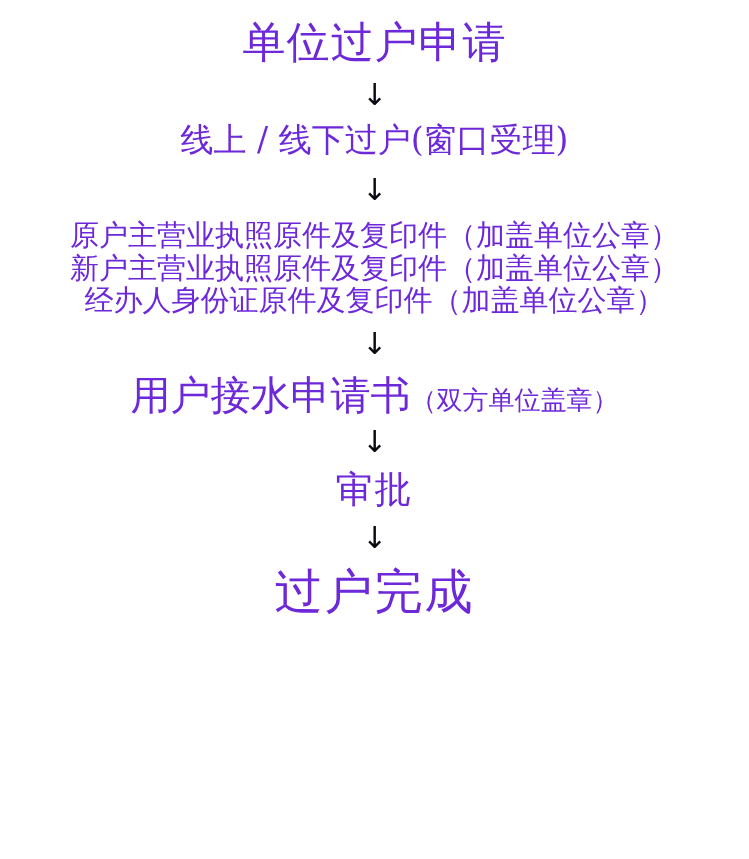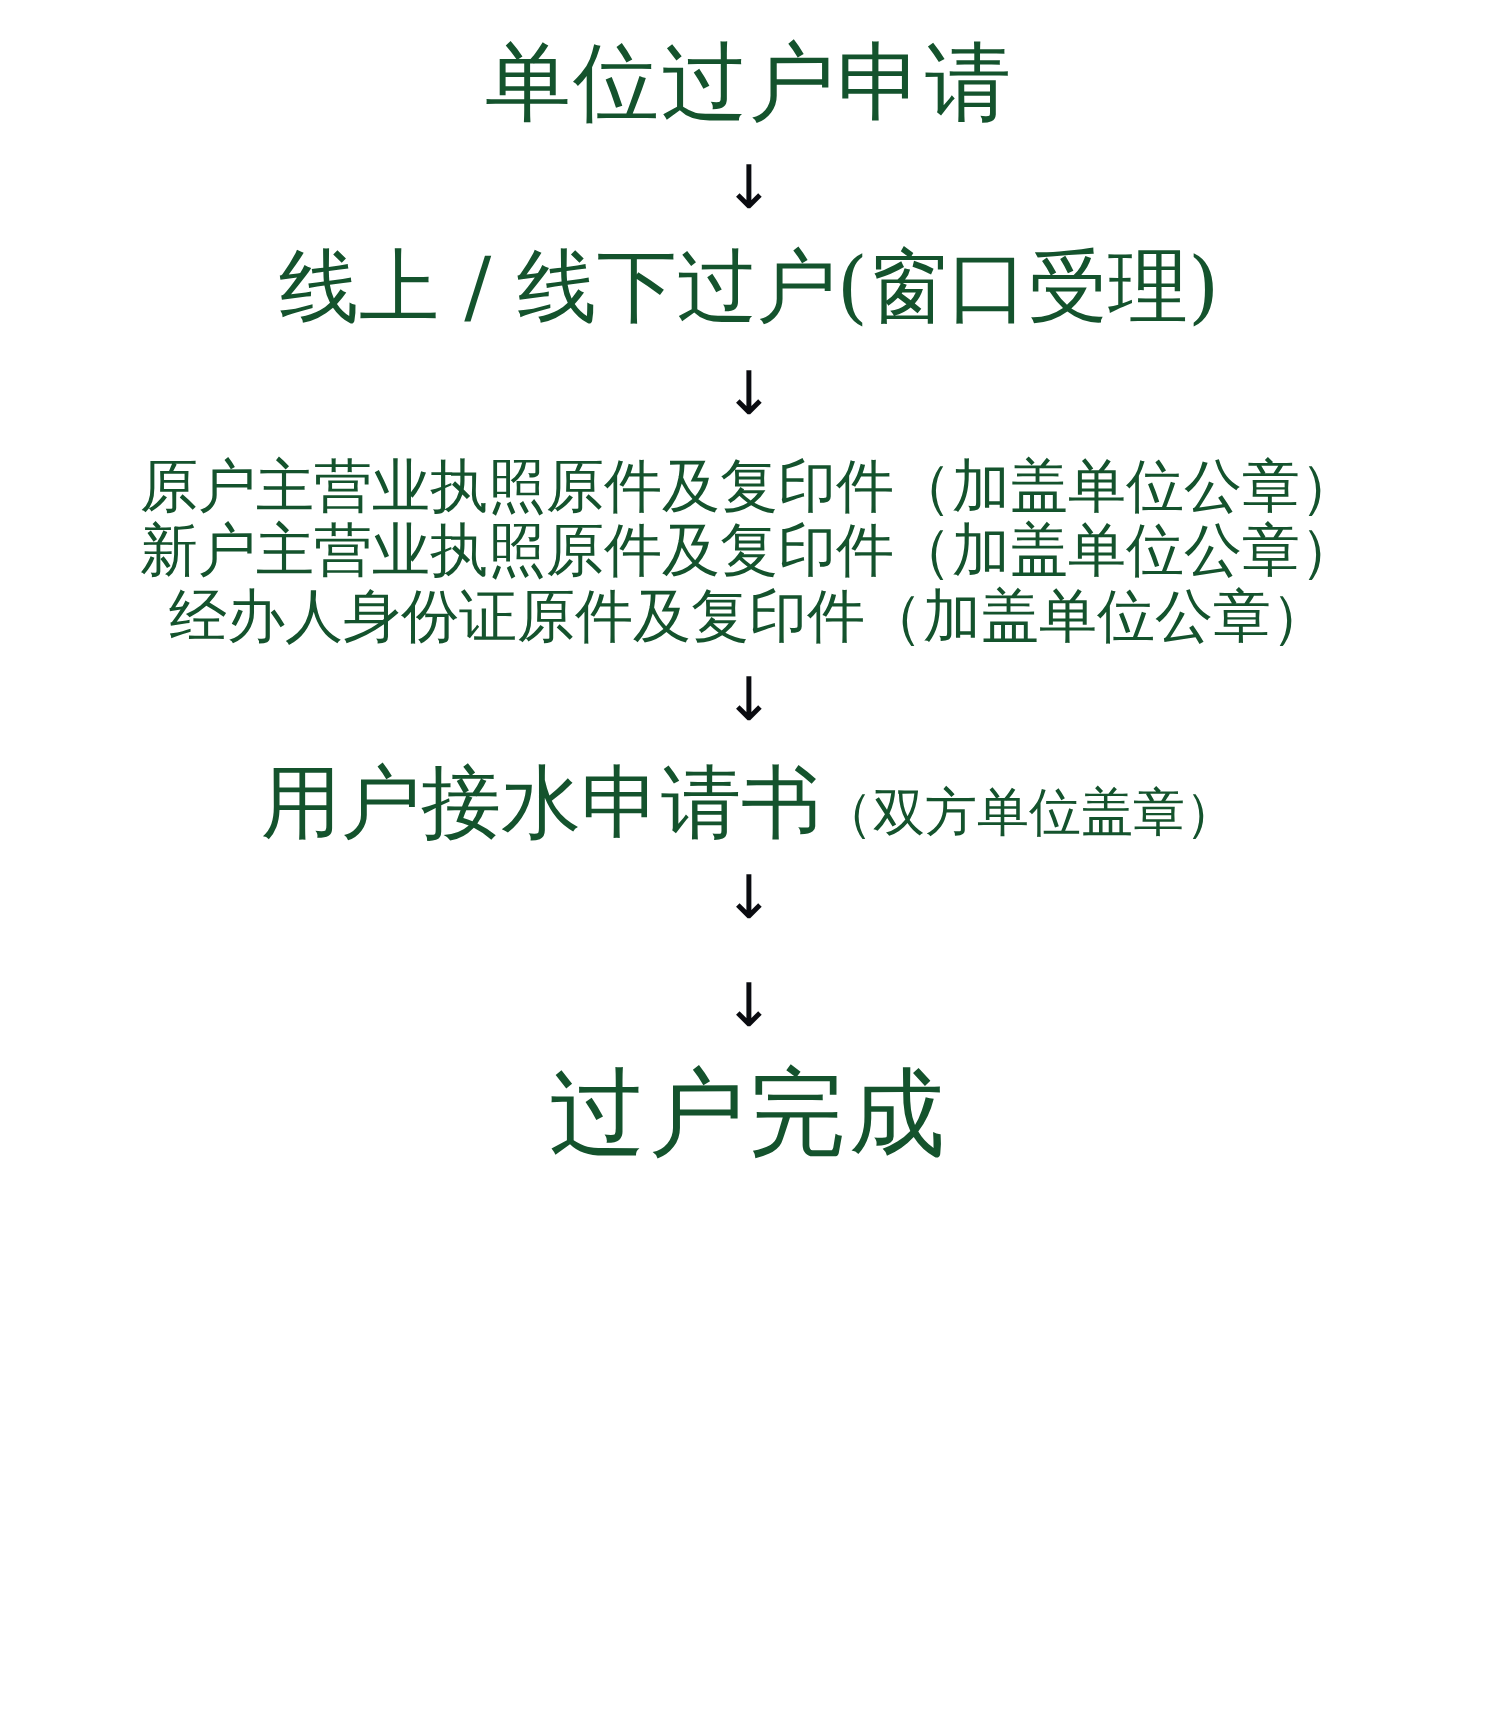--- a/index.html
+++ b/index.html
@@ -20,28 +20,28 @@
     display: flex;
     flex-direction: column;
     align-items: center;
     box-sizing: border-box;
     padding-top: 18px;
   }
   .node {
     text-align: center;
     white-space: nowrap;
     line-height: 1.12;
-    color: #14532d;
+    color: #6d28d9;
   }
   .node-title {
     font-size: 43px;
     letter-spacing: 1px;
   }
   .node-subtitle {
-    font-size: 40px;
+    font-size: 33px;
     letter-spacing: 0px;
   }
   .node-doc {
     font-size: 29px;
     letter-spacing: 0px;
     margin: 0;
   }
   .doc-list {
     display: flex;
     flex-direction: column;
@@ -121,20 +121,21 @@
     <span>用户接水申请书</span>
     <span class="form-note">（双方单位盖章）</span>
   </div>
 
   <div class="gap-g"></div>
 
   <div class="arrow">↓</div>
 
   <div class="gap-h"></div>
 
+  <div class="node node-approve">审批</div>
 
   <div class="gap-i"></div>
 
   <div class="arrow">↓</div>
 
   <div class="gap-j"></div>
 
   <div class="node node-done">过户完成</div>
 
 </div>

